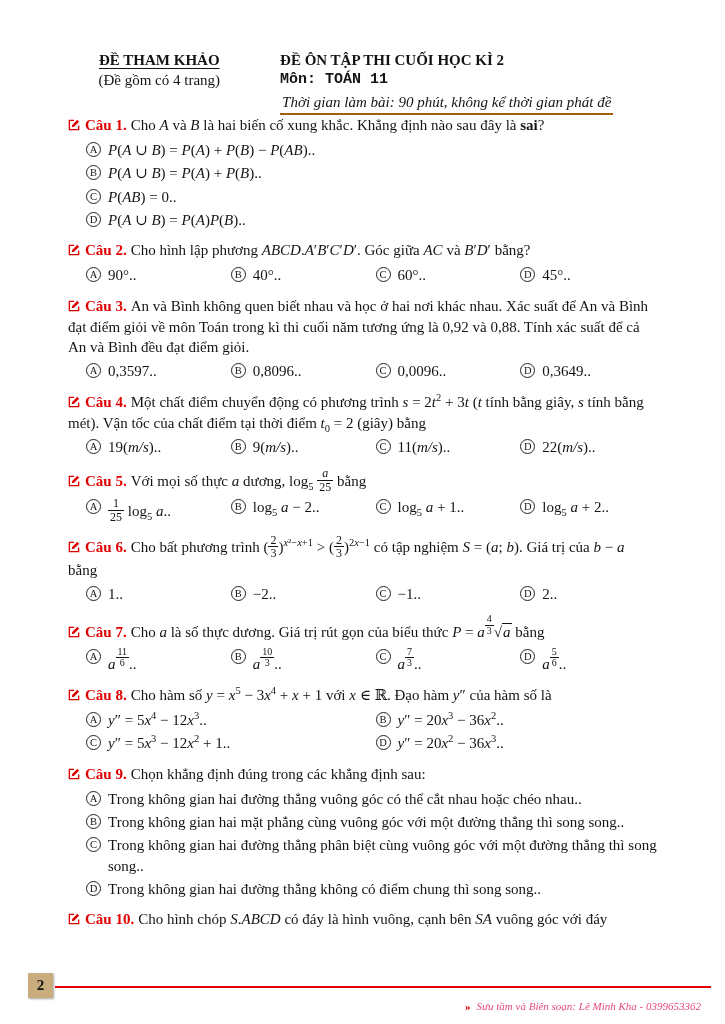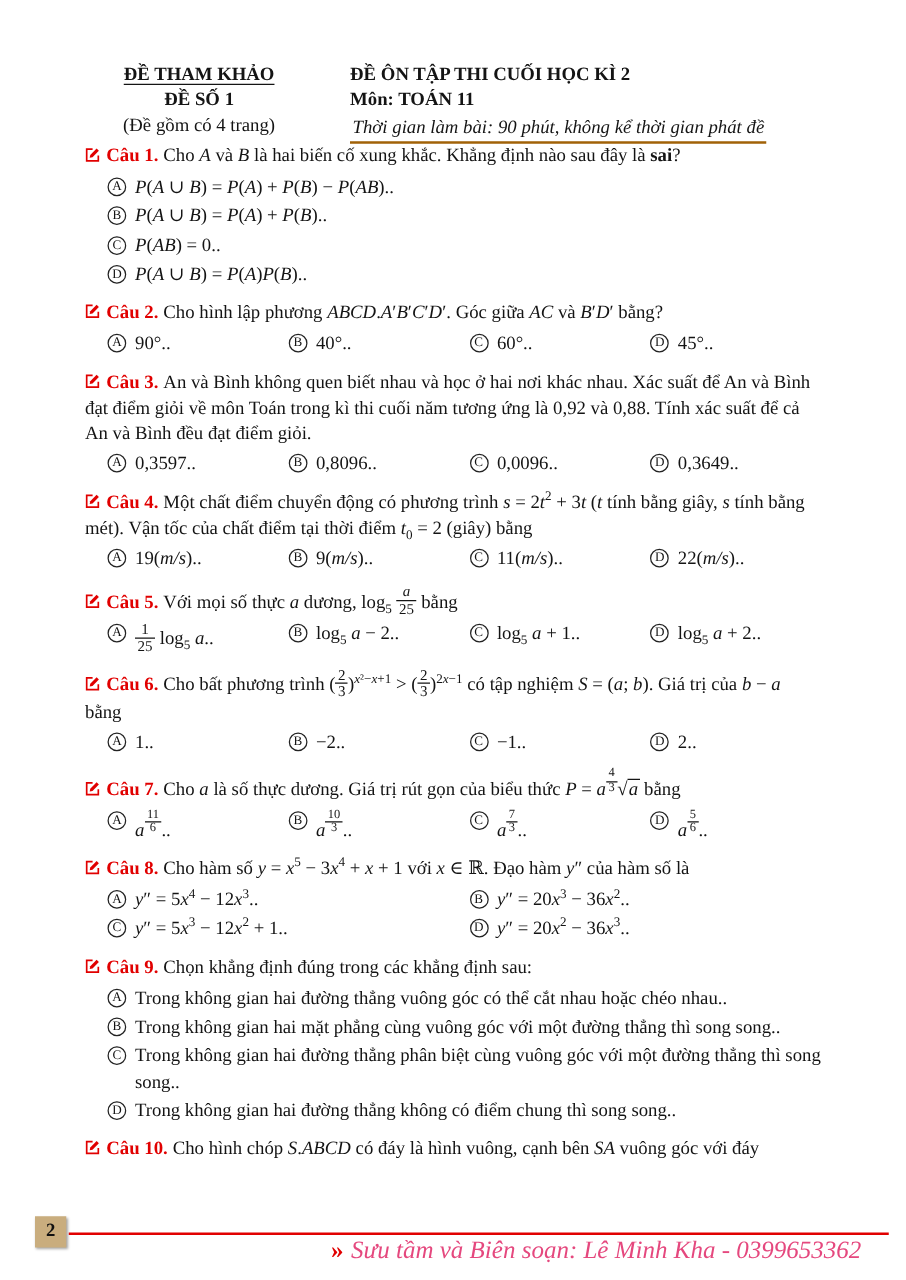--- a/index.html
+++ b/index.html
@@ -18,21 +18,21 @@
   }
   .page{position:absolute;inset:0;padding:50px 68px 60px 68px;}
 
   
   .doc-header{display:flex;justify-content:space-between;align-items:flex-start;}
   .hdr-left{width:31%;text-align:center;}
   .hdr-right{width:64%;text-align:left;}
   .hl1{font-weight:bold;text-decoration:underline;text-underline-offset:3px;}
   .hl2{font-weight:bold;}
   .hr1{font-weight:bold;}
-  .hr2{font-weight:bold;}
+  .hr2{font-weight:bold;font-family:Liberation Mono, monospace;}
   .hr3{font-style:italic;display:inline-block;border-bottom:2px solid #a16207;padding:0 2px 1px 2px;margin-top:1px;}
 
   
   .part-title{margin:56px 0 10px 0;text-indent:20px;}
   .pt-bold{font-weight:bold;}
   .pt-italic{font-style:italic;}
 
   
   .question{margin:0 0 10px 0;}
   .q-text{margin:0;}
@@ -60,34 +60,33 @@
   .rt{border-top:1px solid var(--ink);padding:0 1px;}
 
   
   .page-box{
     position:absolute;left:28px;bottom:26px;width:25px;height:25px;
     background:var(--tan);display:flex;align-items:center;justify-content:center;
     font-weight:bold;font-size:15px;color:#111;box-shadow:1px 1px 2px rgba(0,0,0,.35);
   }
   .footer-line{position:absolute;left:55px;right:14px;bottom:36px;height:2.4px;background:var(--red);}
   .credit{
-    position:absolute;right:36px;bottom:10px;
-    font-style:italic;color:var(--pink);font-size:20px;
+    position:absolute;right:24px;bottom:10px;
+    font-style:italic;color:var(--pink);font-size:11px;
   }
   .credit-arrow{color:var(--red);font-style:normal;font-weight:bold;margin-right:6px;}
 </style>
 </head>
 <body>
 
 <div class="page">
 
   <header class="doc-header">
     <div class="hdr-left">
       <div class="hl1">ĐỀ THAM KHẢO</div>
-      <div class="hl2">ĐỀ SỐ 1</div>
       <div class="hl3">(Đề gồm có 4 trang)</div>
     </div>
     <div class="hdr-right">
       <div class="hr1">ĐỀ ÔN TẬP THI CUỐI HỌC KÌ 2</div>
       <div class="hr2">Môn: TOÁN 11</div>
       <div><span class="hr3">Thời gian làm bài: 90 phút, không kể thời gian phát đề</span></div>
     </div>
   </header>
 
 

